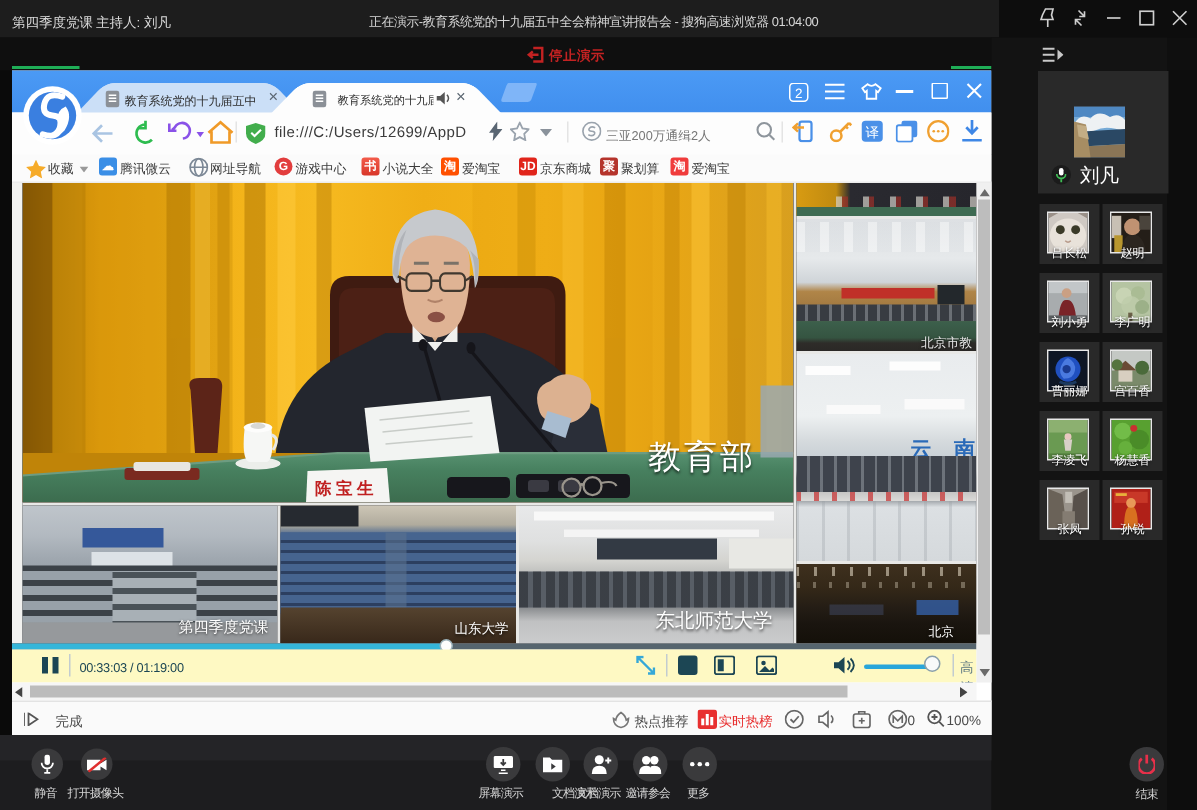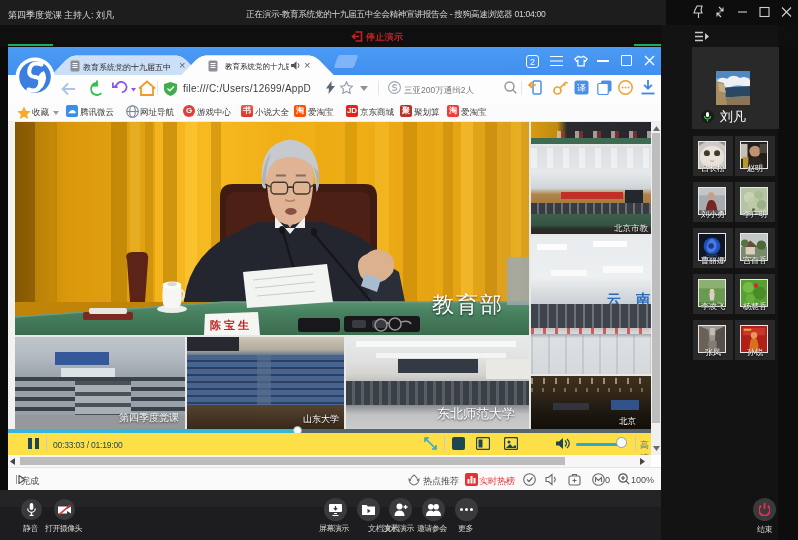--- a/index.html
+++ b/index.html
@@ -29,21 +29,21 @@
 #urltxt{left:175px;top:36px;letter-spacing:0.25px;font-size:10px;color:#3c3c3c;white-space:nowrap}
 #hottxt{left:396px;top:38px;font-size:8.5px;color:#777;white-space:nowrap}
 
 #content{left:0;top:75px;width:653px;height:368px;background:#fff}
 #vscroll{left:643px;top:0;width:10px;height:333px;background:#f0f0f0}
 #hscroll{left:0;top:333px;width:643px;height:12px;background:#f6f6f6}
 #statusbar{left:0;top:345px;width:653px;height:23px;background:#fafafa;border-top:1px solid #e3e3e3;font-size:9px;color:#4a4a4a}
 
 #vidwrap{left:0;top:0;width:643px;height:307px;background:#111;overflow:hidden}
 #progress{left:0;top:307px;width:643px;height:4px;background:#56656e}
-#controls{left:0;top:311px;width:643px;height:22px;background:#fde047;font-size:8px;color:#1c4654}
+#controls{left:0;top:311px;width:643px;height:22px;background:#fef9c3;font-size:8px;color:#1c4654}
 
 #thumb1{background:linear-gradient(180deg,#bfc5cb 0%,#b2b9c0 22%,#a0a8b0 38%,#939ca4 55%,#8a9198 72%,#969ca1 100%)}
 #thumb2{background:linear-gradient(180deg,#cdc6b6 0%,#b0ab9d 14%,#46648f 22%,#3d5a85 55%,#35507a 74%,#4a3828 82%,#3a2c20 100%)}
 #thumb3{background:linear-gradient(180deg,#e8e9ea 0%,#dfe0e0 26%,#d4d4d0 40%,#b8b9b8 52%,#6a6e72 60%,#7e8184 72%,#c0c1c2 84%,#cbcccd 100%)}
 #cseg1{background:linear-gradient(90deg,#d89b12 0%,#c08a10 22%,#2a2a30 30%,#26262c 100%)}
 #cseg2{background:linear-gradient(180deg,#dde0e3 0%,#e6e9eb 30%,#cfd4d8 48%,#b08548 55%,#a07840 68%,#3c5f4b 78%,#355441 90%,#2e2c29 94%,#2a2826 100%)}
 #cseg3{background:linear-gradient(180deg,#e9ecee 0%,#edf0f1 30%,#d5dadd 42%,#c6ced4 52%,#b9c2c9 56%,#3a3f46 60%,#454b52 66%,#dce0e3 74%,#d5d9dc 100%)}
 #cseg4{background:linear-gradient(180deg,#3e301e 0%,#342818 30%,#241d15 55%,#1a150f 75%,#141009 100%)}
 .vlabel{color:#fff;text-shadow:0 1px 2px rgba(0,0,0,.7);white-space:nowrap}
 
@@ -446,21 +446,21 @@
           </svg>
           <div class="abs" style="left:12px;top:2px;width:545px;height:8px;background:#bcbcbc"></div>
         <svg class="abs" style="left:632px;top:3px" width="5" height="7" viewBox="0 0 5 7">
             <path d="M0 0 v7 L5 3.5z" fill="#444"></path>
           </svg>
       </div>
       <div id="statusbar" class="abs">
         <svg class="abs" style="left:8px;top:7px" width="10" height="9" viewBox="0 0 10 9">
             <path d="M0 0 v9 M3 0.5 L9 4.5 3 8.5z" fill="none" stroke="#555" stroke-width="1.2"></path>
           </svg>
-        <span class="abs" style="left:13px;top:7px">完成</span>
+        <span class="abs" style="left:29px;top:7px">完成</span>
         <svg class="abs" style="left:400px;top:6px" width="12" height="12" viewBox="0 0 12 12">
             <path d="M6 1 Q9 3 9.5 6 L11 5 Q11 10 6 11 Q1 10 1 5 L2.5 6 Q3 3 6 1z" fill="none" stroke="#777" stroke-width="1.1"></path>
           </svg>
         <span class="abs" style="left:415px;top:7px">热点推荐</span>
         <svg class="abs" style="left:457px;top:5px" width="13" height="13" viewBox="0 0 13 13">
             <rect width="13" height="13" rx="2" fill="#e83030"></rect>
             <rect x="2.5" y="6" width="2" height="4.5" fill="#fff"></rect>
             <rect x="5.5" y="3" width="2" height="7.5" fill="#fff"></rect>
             <rect x="8.5" y="5" width="2" height="5.5" fill="#fff"></rect>
           </svg>

